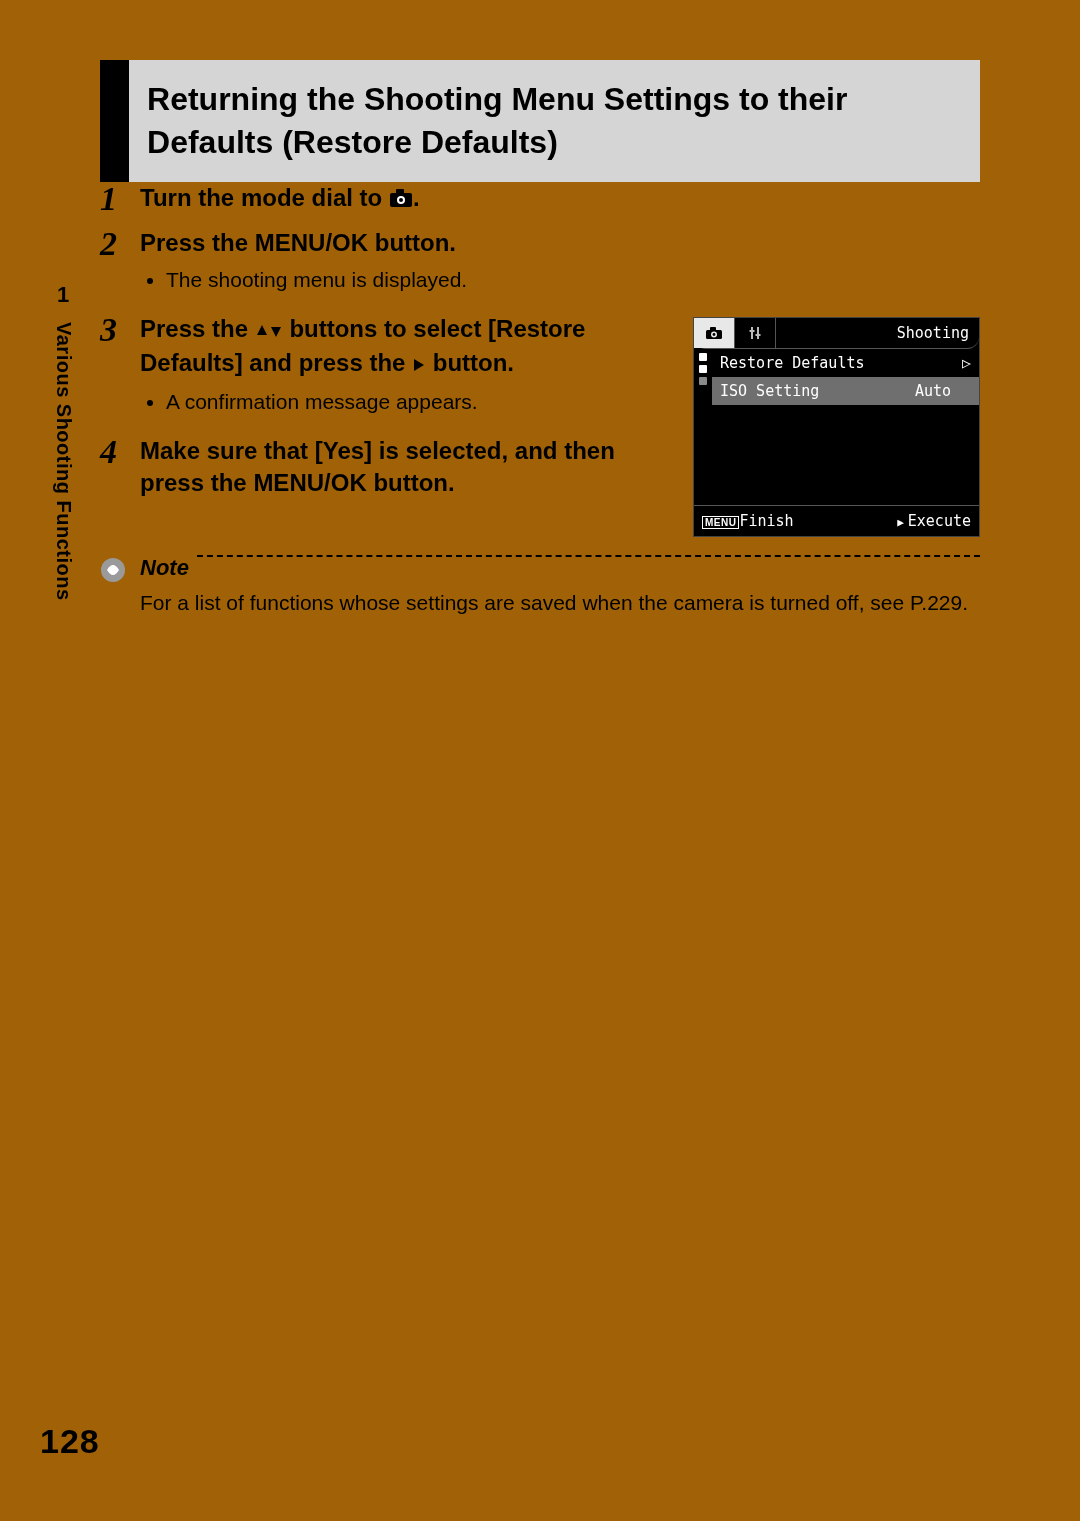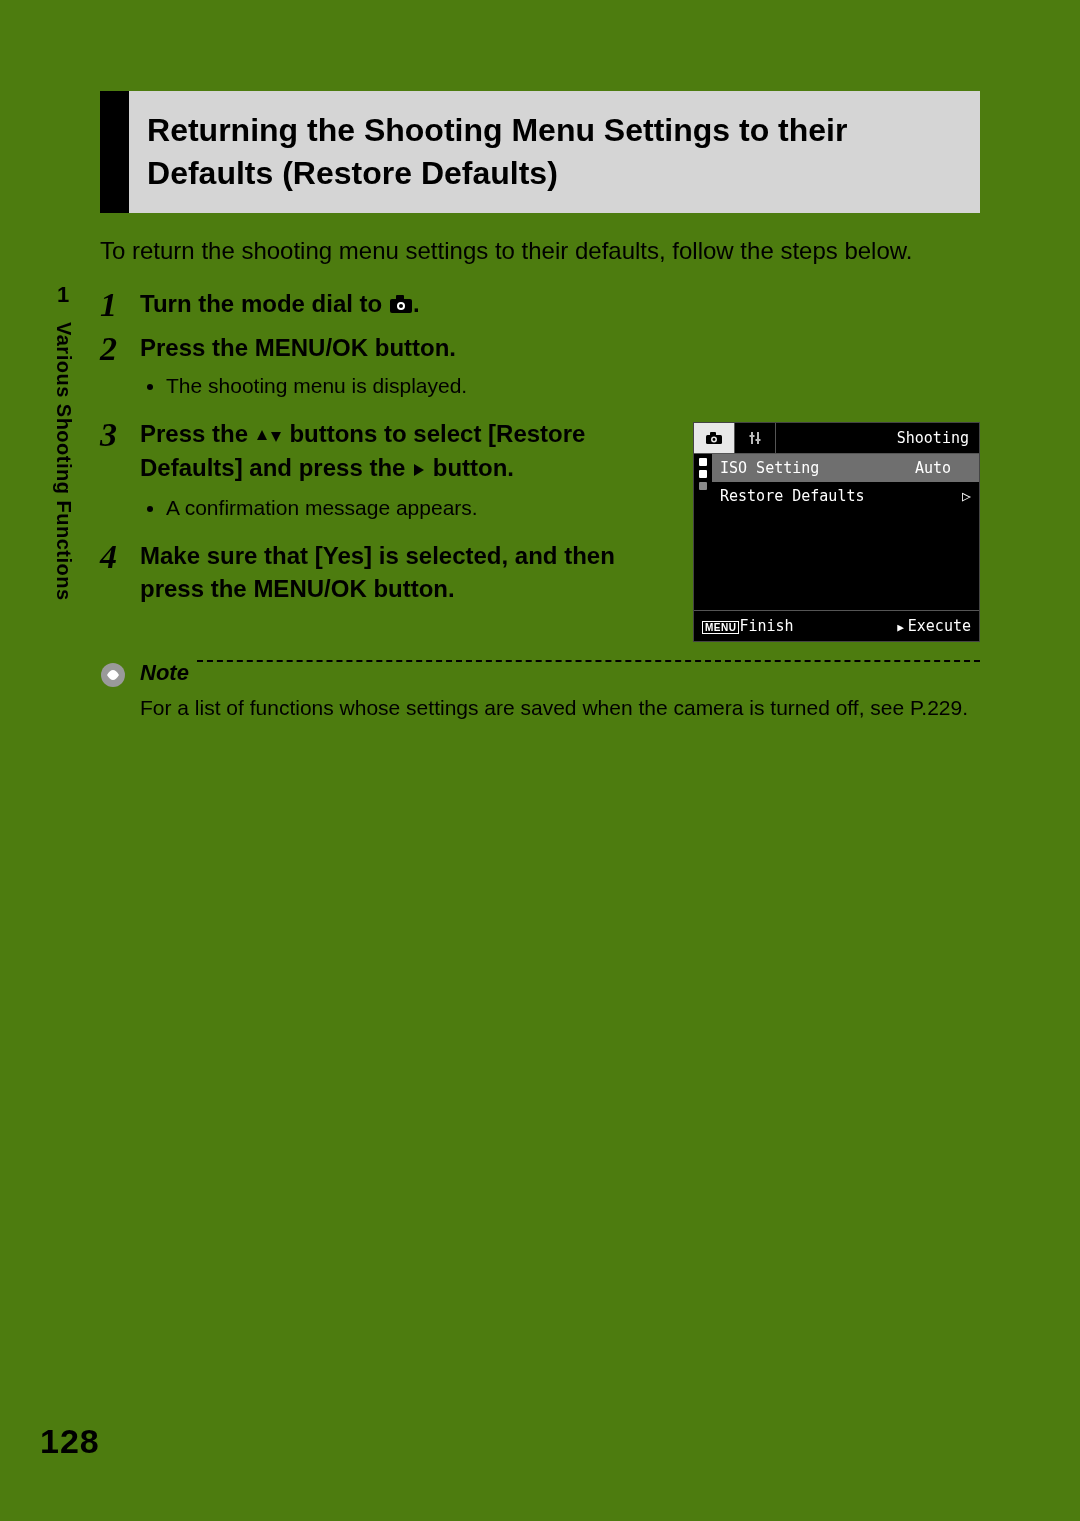--- a/index.html
+++ b/index.html
@@ -7,22 +7,22 @@
     padding: 0;
     background: #fff;
     font-family: Arial, Helvetica, sans-serif;
     color: #000;
   }
   .page {
     width: 1080px;
     height: 1521px;
     position: relative;
     box-sizing: border-box;
-    padding: 91px 60px 60px 60px;
-    background: #4d7c0f;
+    padding: 60px 60px 60px 60px;
+    background: #a16207;
   }
 
   
   .title-block {
     margin-left: 40px;
     margin-right: 40px;
     background: #d5d5d5;
     display: flex;
     align-items: stretch;
   }
@@ -120,20 +120,21 @@
     color: #fff;
     font-family: "Lucida Console", Menlo, monospace;
     font-size: 15px;
     margin-top: 4px;
   }
   .lcd .tabs {
     display: flex;
     align-items: stretch;
     height: 30px;
     border-bottom: 1px solid #555;
+    border-radius: 12px;
   }
   .lcd .tab {
     width: 40px;
     display: flex;
     align-items: center;
     justify-content: center;
     background: #000;
     color: #fff;
     border-right: 1px solid #555;
   }
@@ -252,21 +253,20 @@
 </head>
 <body>
 
 <div class="page">
 
   <div class="title-block">
     <div class="black-bar"></div>
     <div class="title-text">Returning the Shooting Menu Settings to their Defaults (Restore Defaults)</div>
   </div>
 
-  <p class="intro">To return the shooting menu settings to their defaults, follow the steps below.</p>
 
   <div class="left-margin">
     <div class="chapter-number">1</div>
     <div class="vertical-label">Various Shooting Functions</div>
   </div>
 
   <div class="steps">
 
     <div class="step">
       <div class="num">1</div>
@@ -342,27 +342,27 @@
           <div class="spacer"></div>
           <div class="tabtitle">Shooting</div>
         </div>
         <div class="rows">
           <div class="sidebar">
             <span class="sq"></span>
             <span class="sq"></span>
             <span class="sq dim"></span>
           </div>
           <div class="list">
+            <div class="row">
+              <span class="label">Restore Defaults</span>
+              <span class="chev">▷</span>
+            </div>
             <div class="row active">
               <span class="label">ISO Setting</span>
               <span class="val">Auto</span>
-            </div>
-            <div class="row">
-              <span class="label">Restore Defaults</span>
-              <span class="chev">▷</span>
             </div>
             <div class="filler"></div>
           </div>
         </div>
         <div class="footer">
           <span>
             <span class="menu-badge">MENU</span><span>Finish</span>
           </span>
           <span class="exec">Execute</span>
         </div>

